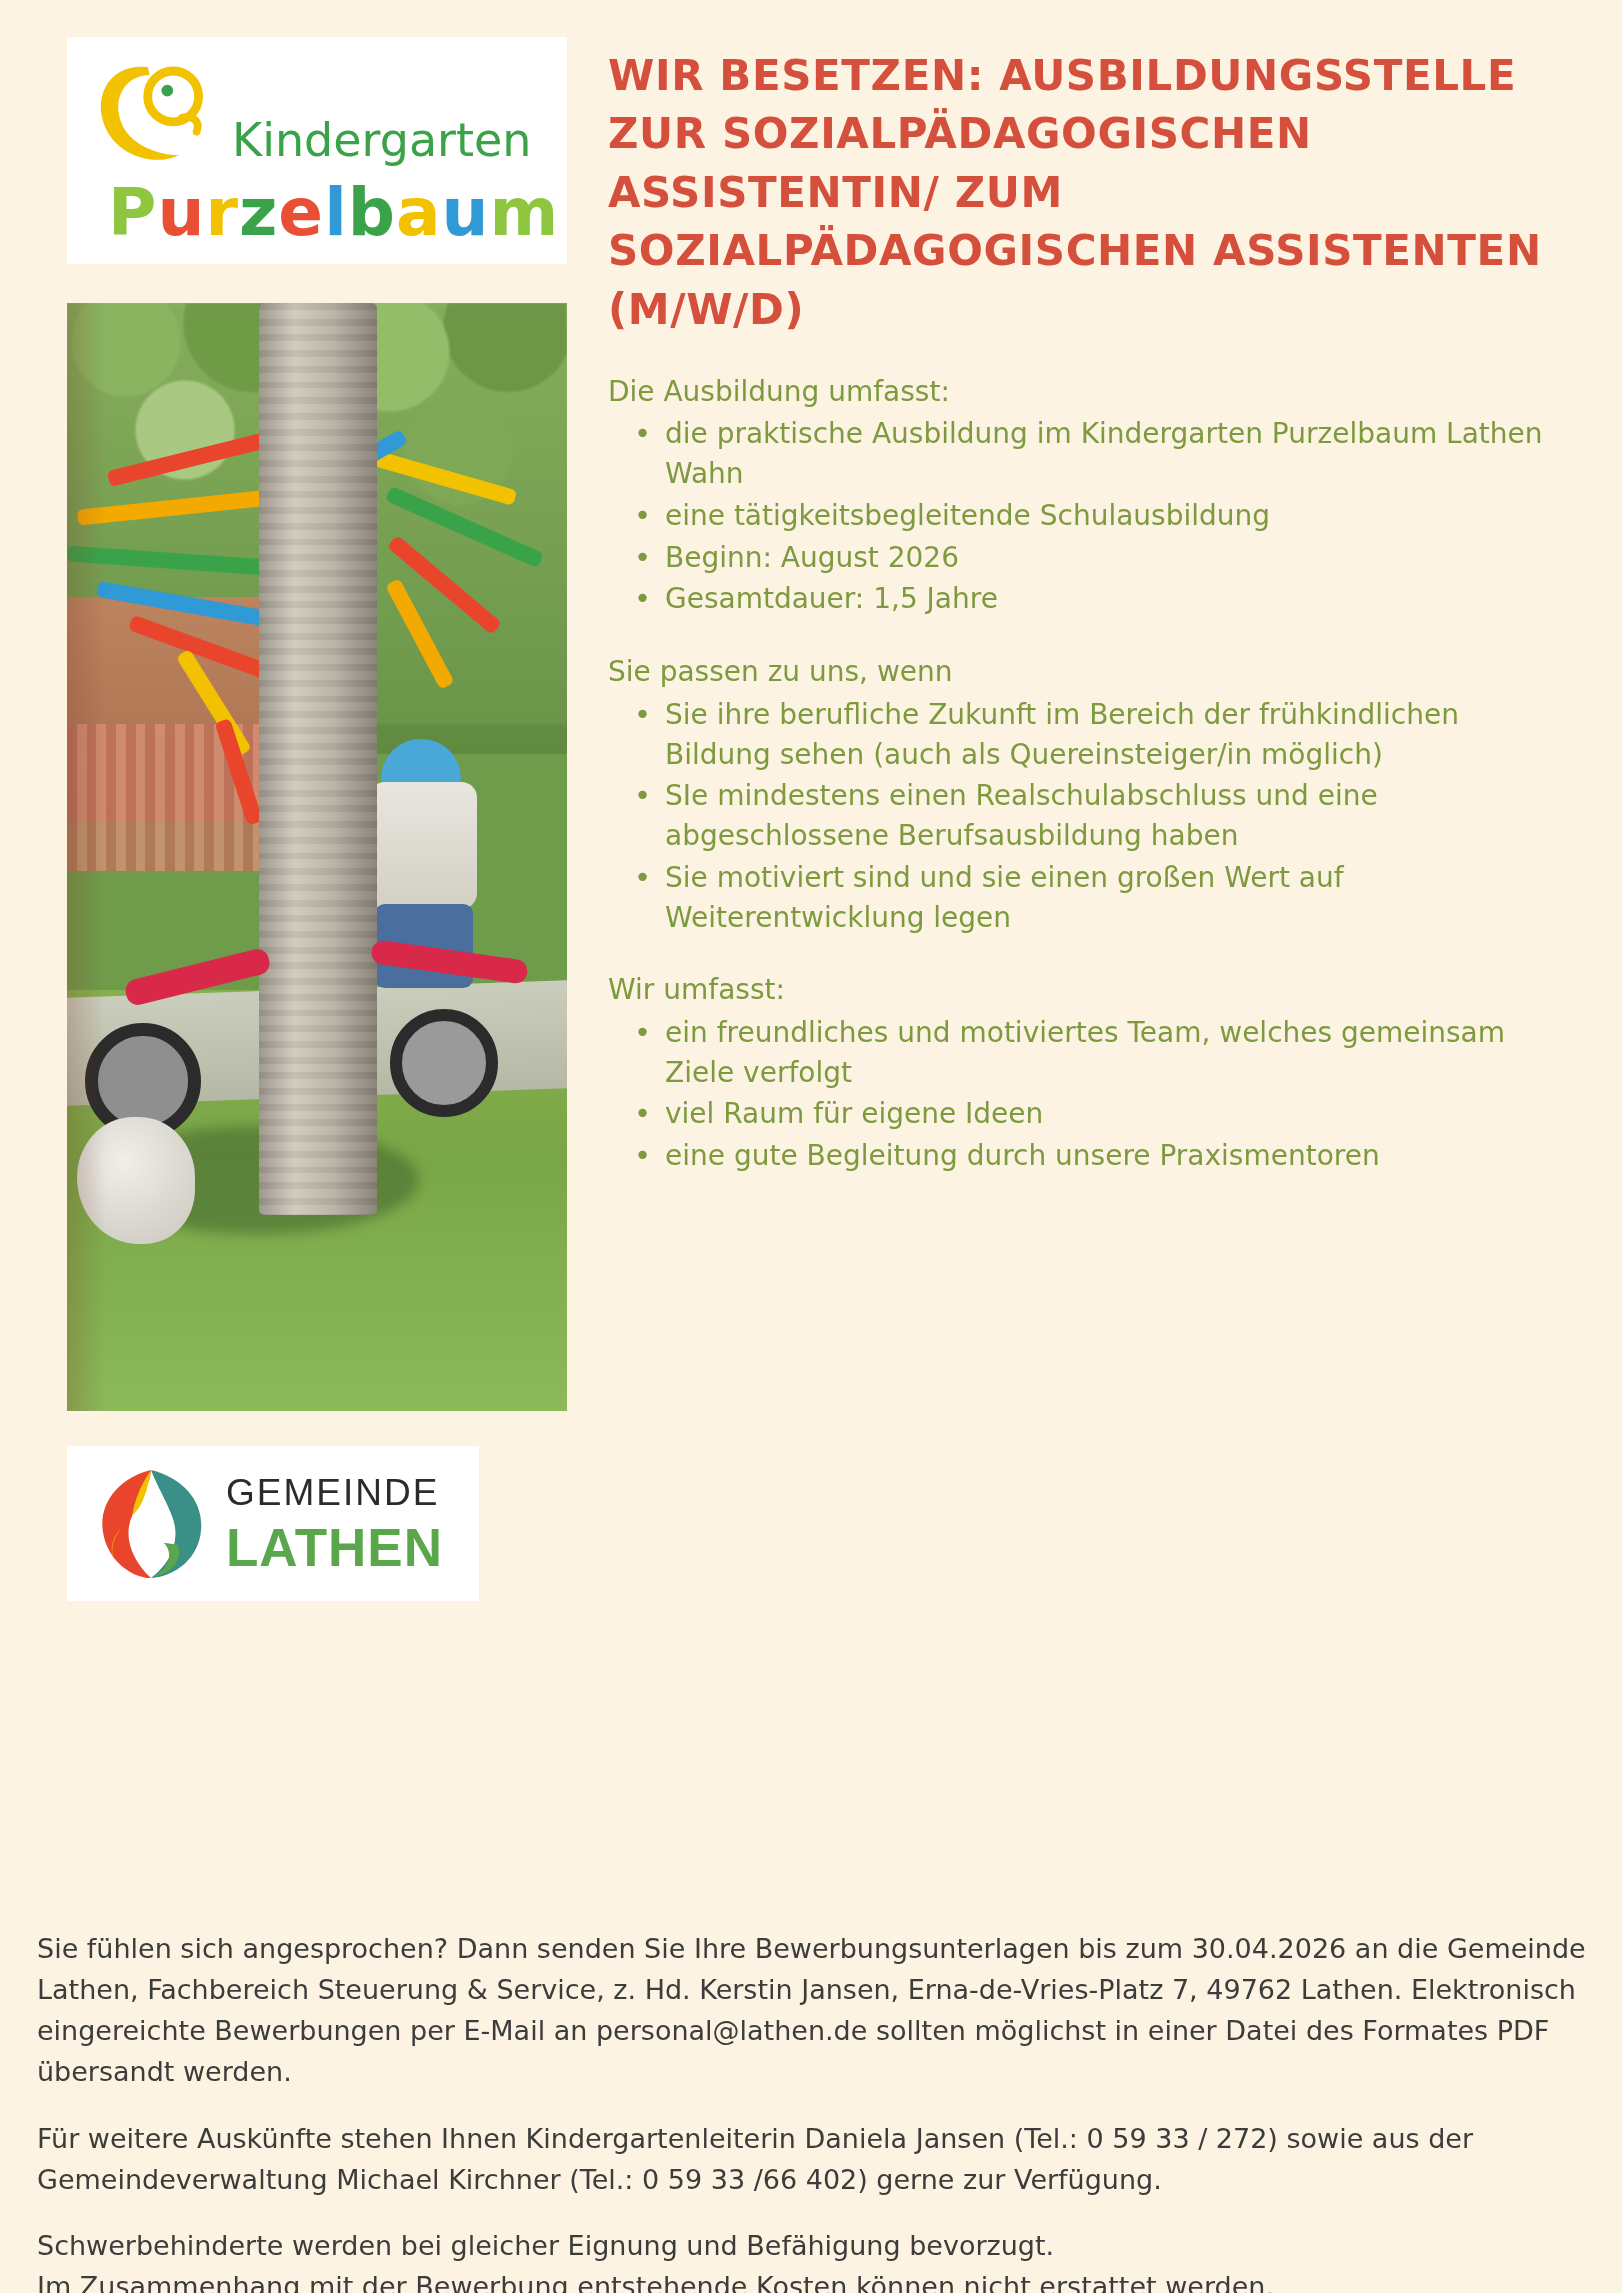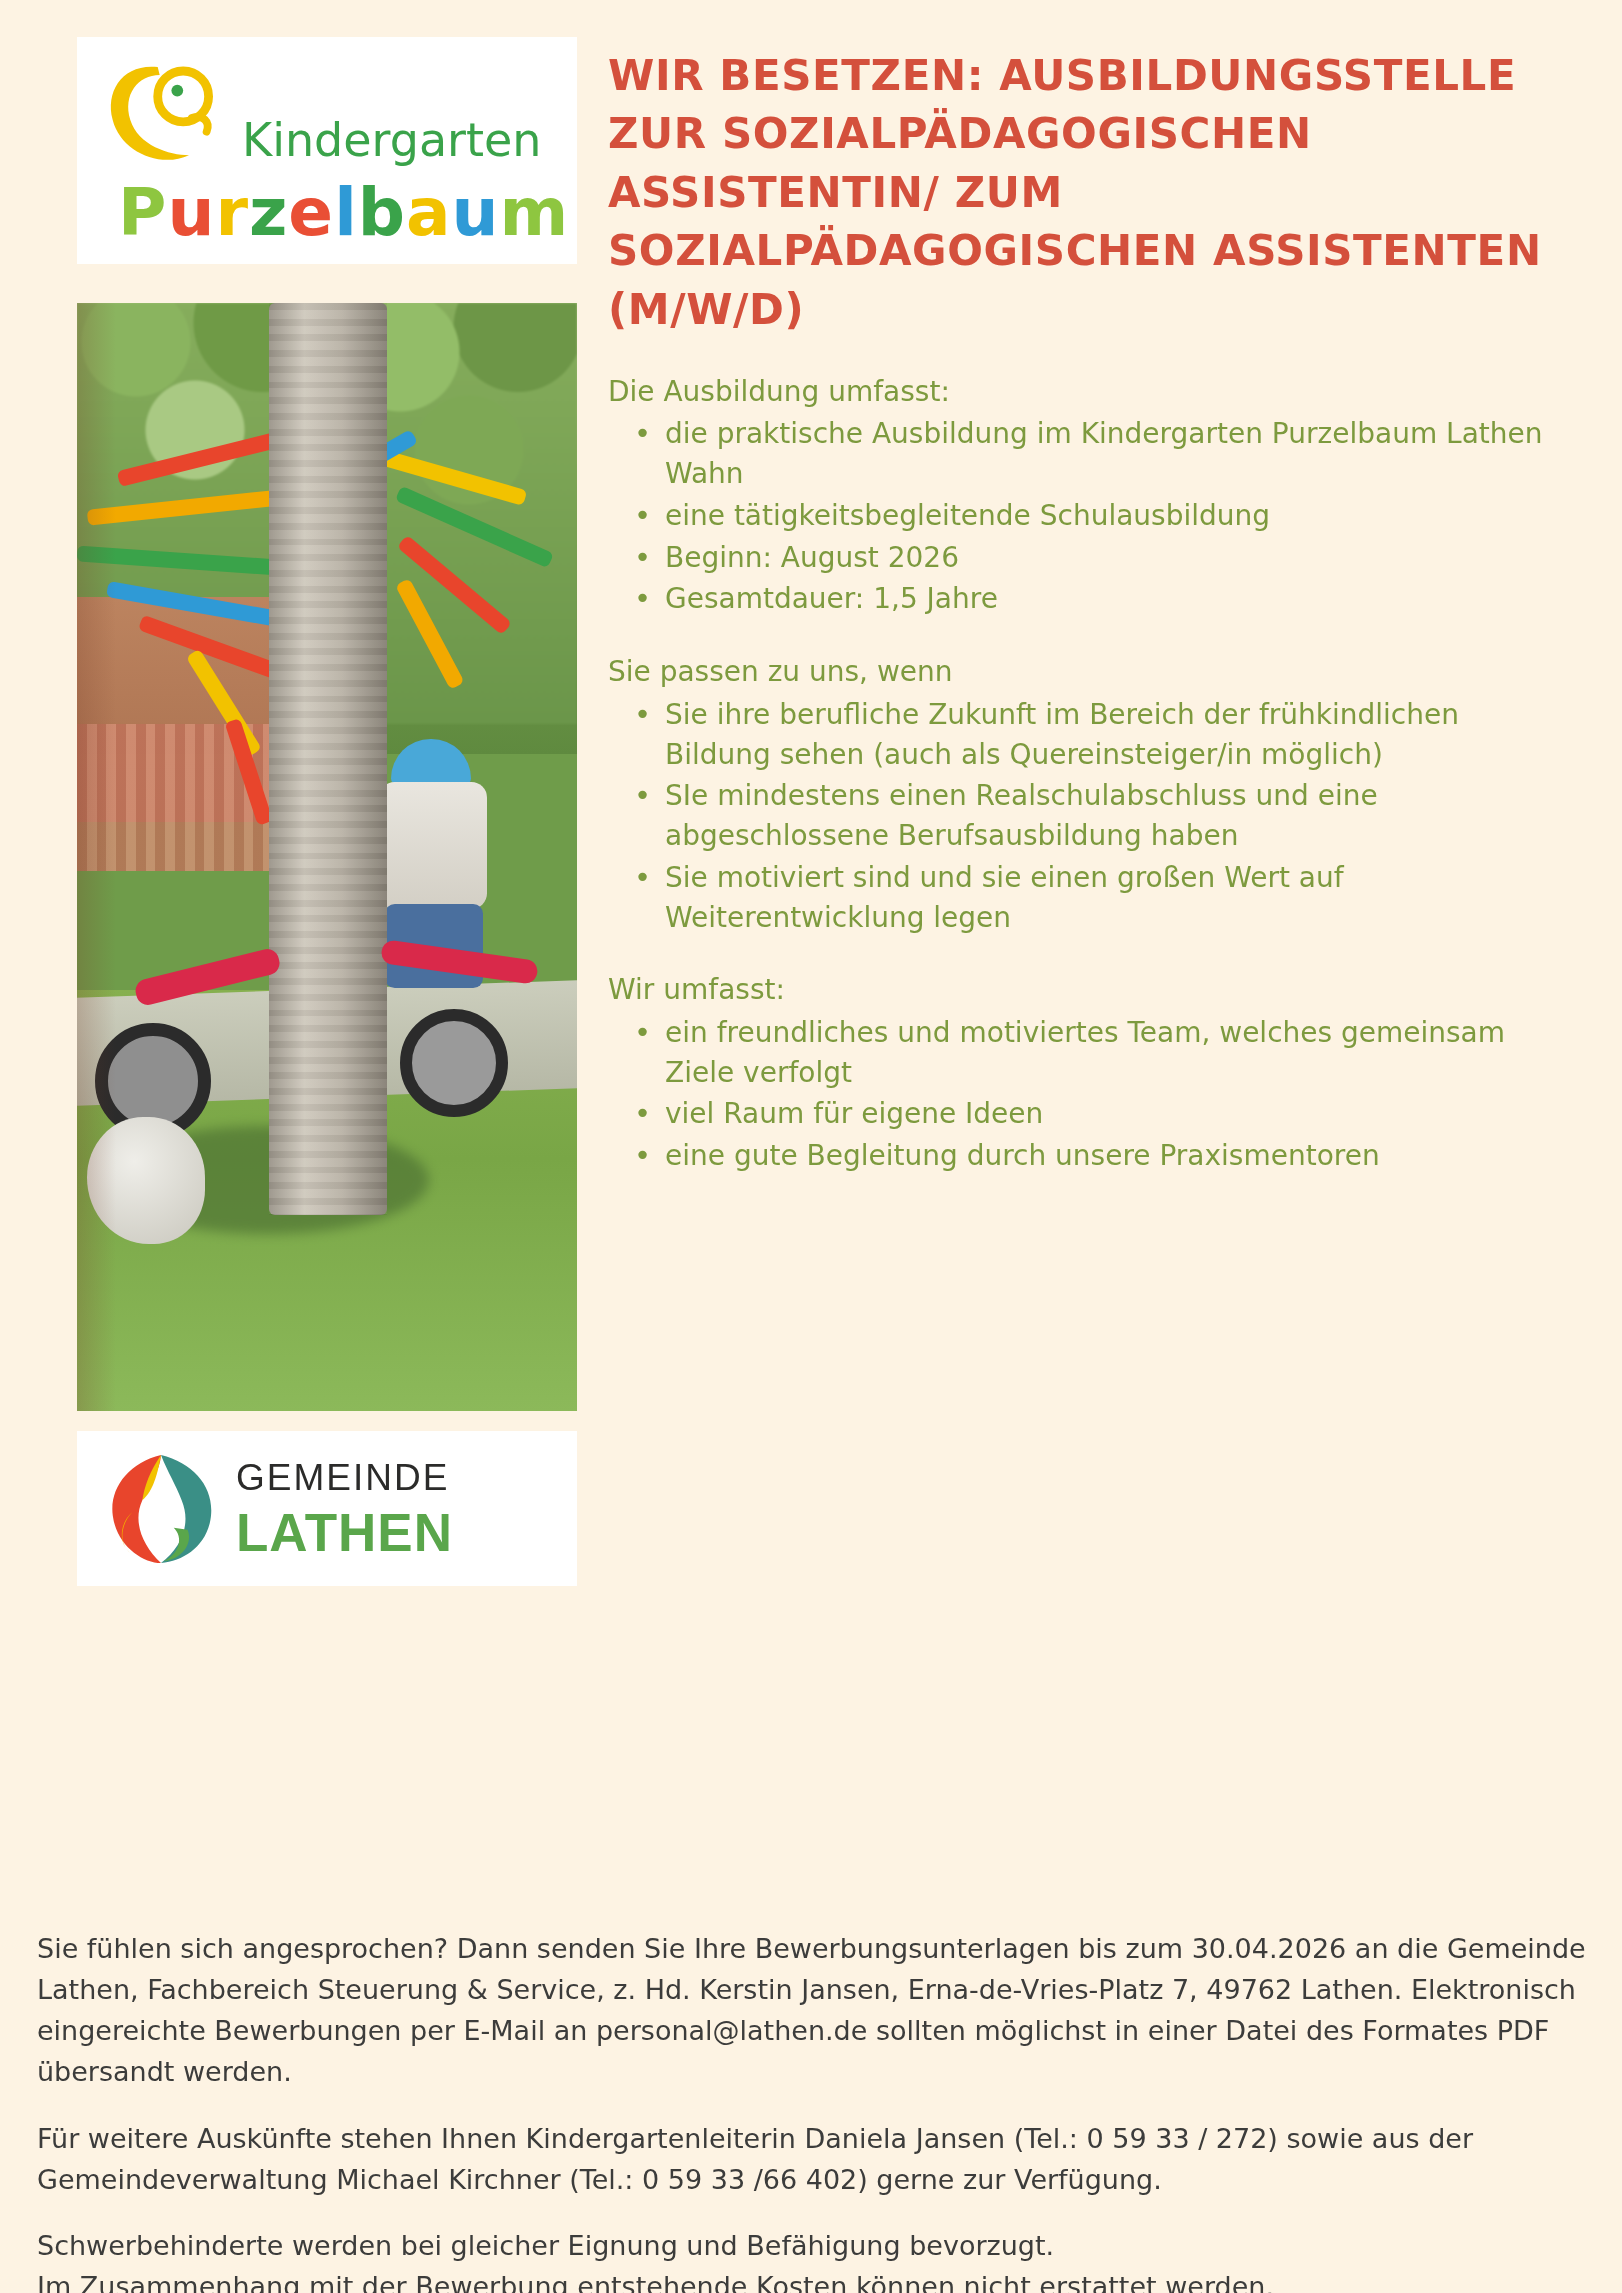--- a/index.html
+++ b/index.html
@@ -19,21 +19,21 @@
   .page {
     position: relative;
     width: 1622px;
     height: 2294px;
     box-sizing: border-box;
   }
 
   
   .left-col {
     position: absolute;
-    left: 77px;
+    left: 67px;
     top: 37px;
     width: 500px;
   }
 
   .logo-box {
     width: 500px;
     height: 227px;
     background: #ffffff;
     position: relative;
     overflow: hidden;
@@ -170,24 +170,24 @@
   .ribbon {
     position:absolute; border-radius: 5.9px;
   }
   .photo-overlay-left {
     position:absolute; left:0; top:0; width:39px; height:1108px;
     background: linear-gradient(90deg, rgba(120,60,40,.25), rgba(0,0,0,0));
   }
 
   
   .gemeinde-box {
-    width: 500px;
+    width: 412px;
     height: 155px;
     background: #ffffff;
-    margin-top: 20px;
+    margin-top: 35px;
     position: relative;
   }
   .gem-mark {
     position:absolute; left:25.5px; top:19.6px; width:116px; height:116px;
   }
   .gem-text {
     position:absolute; left:159px; top:25.5px;
   }
   .gem-line1 {
     font-size: 37px; letter-spacing: 2px; color:#2b2b2a; font-weight: 400;

